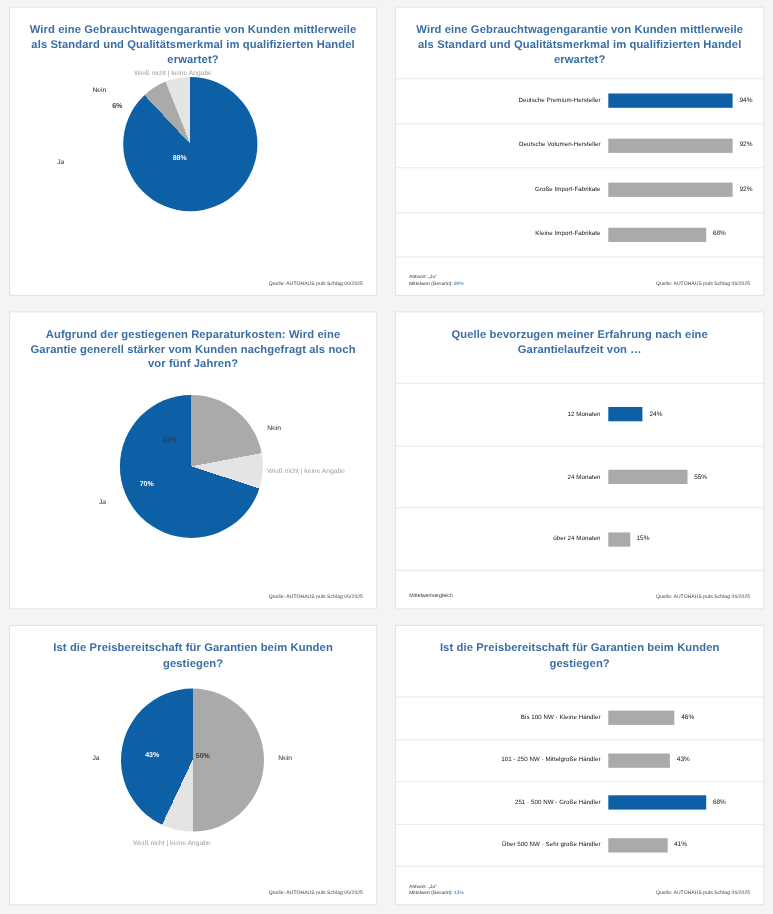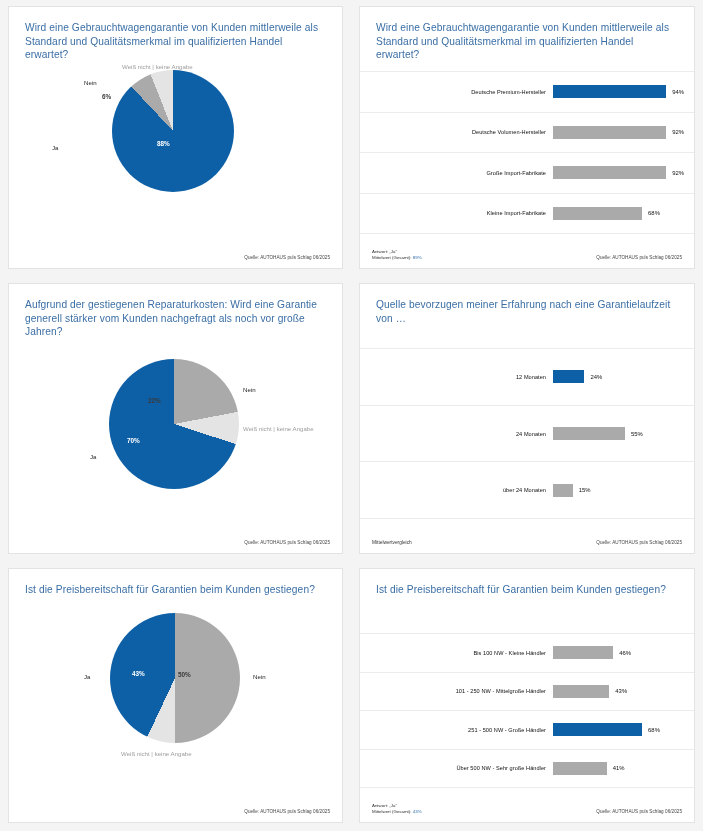--- a/index.html
+++ b/index.html
@@ -22,23 +22,24 @@
     border:1px solid #e3e3e3;
     width:100%;height:100%;
     box-sizing:border-box;
     position:relative;
     overflow:hidden;
   }
   .ptitle{
     color:#3a6ea5;
     font-size:10.2px;
     line-height:13.5px;
-    font-weight:400;
+    font-weight:700;
     padding:14px 16px 0 16px;
     letter-spacing:.1px;
+    text-align:center;
   }
   .src{
     position:absolute;
     right:12px;bottom:8px;
     font-size:4.6px;
     color:#444;
     letter-spacing:.05px;
     white-space:nowrap;
   }
   .note{
@@ -148,21 +149,21 @@
       <div class="note">
         <div>Antwort: „Ja“</div>
         <div><span>Mittelwert (Gesamt): </span><span class="mv">89%</span></div>
       </div>
       <div class="src">Quelle: AUTOHAUS puls Schlag 06/2025</div>
     </div>
   </div>
 
   <div class="cell">
     <div class="panel">
-      <div class="ptitle">Aufgrund der gestiegenen Reparaturkosten: Wird eine Garantie generell stärker vom Kunden nachgefragt als noch vor große Jahren?</div>
+      <div class="ptitle">Aufgrund der gestiegenen Reparaturkosten: Wird eine Garantie generell stärker vom Kunden nachgefragt als noch vor fünf Jahren?</div>
       <div class="piewrap">
         <div class="pie" style="left:100px;top:20px;width:130px;height:130px;
              background:conic-gradient(#aaaaaa 0deg 79.2deg, #e4e4e4 79.2deg 108deg, #0d5fa6 108deg 360deg);"></div>
         <div class="pval dark" style="left:139px;top:58px;">22%</div>
         <div class="pval" style="left:118px;top:98px;">70%</div>
         <div class="plabel" style="left:234px;top:47px;">Nein</div>
         <div class="plabel mute" style="left:234px;top:86px;">Weiß nicht | keine Angabe</div>
         <div class="plabel" style="left:81px;top:114px;">Ja</div>
       </div>
       <div class="src">Quelle: AUTOHAUS puls Schlag 06/2025</div>

